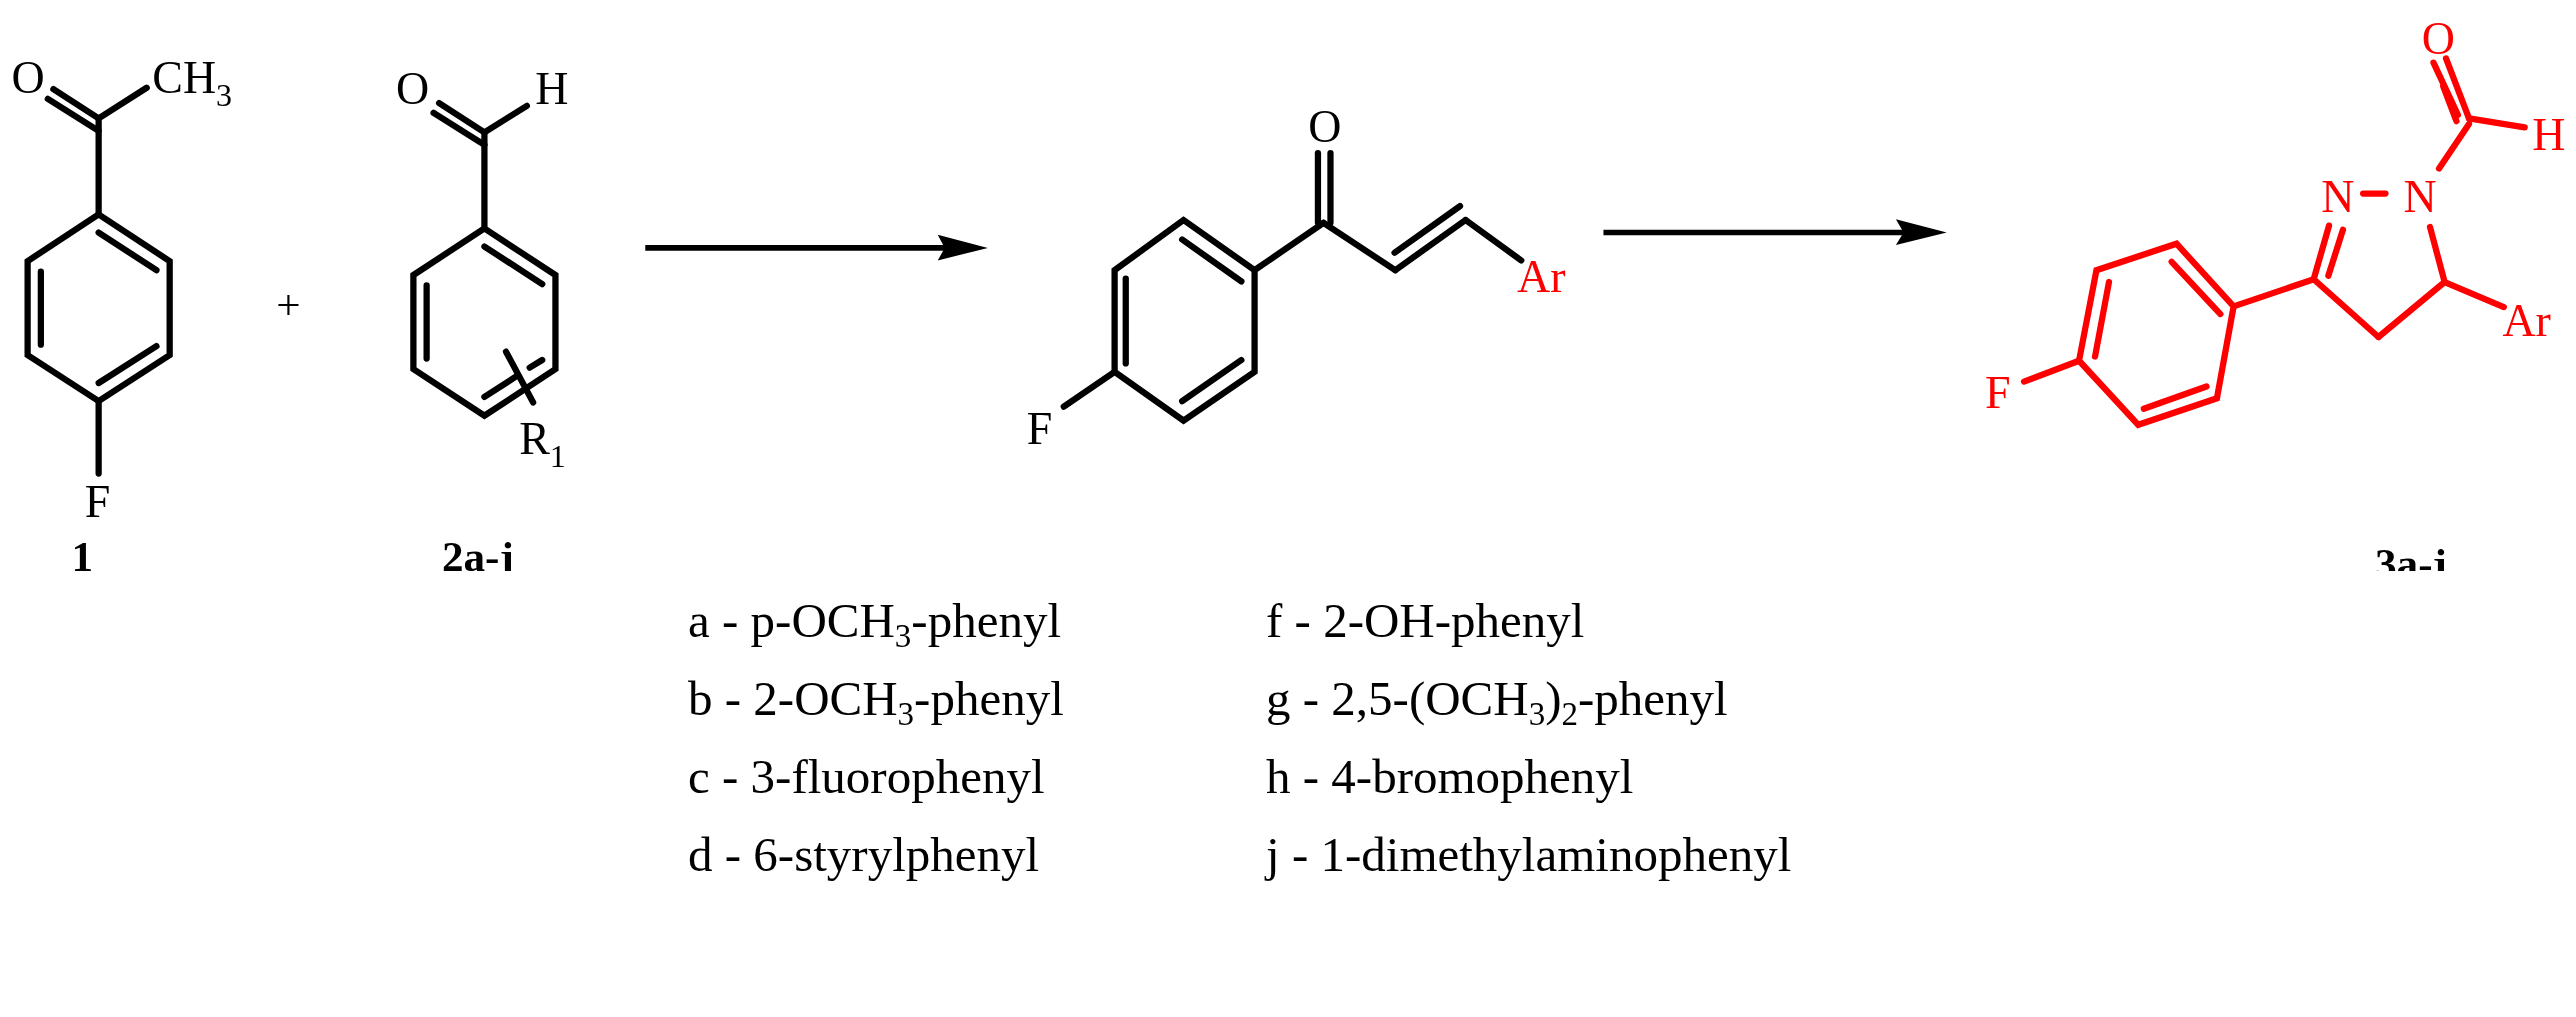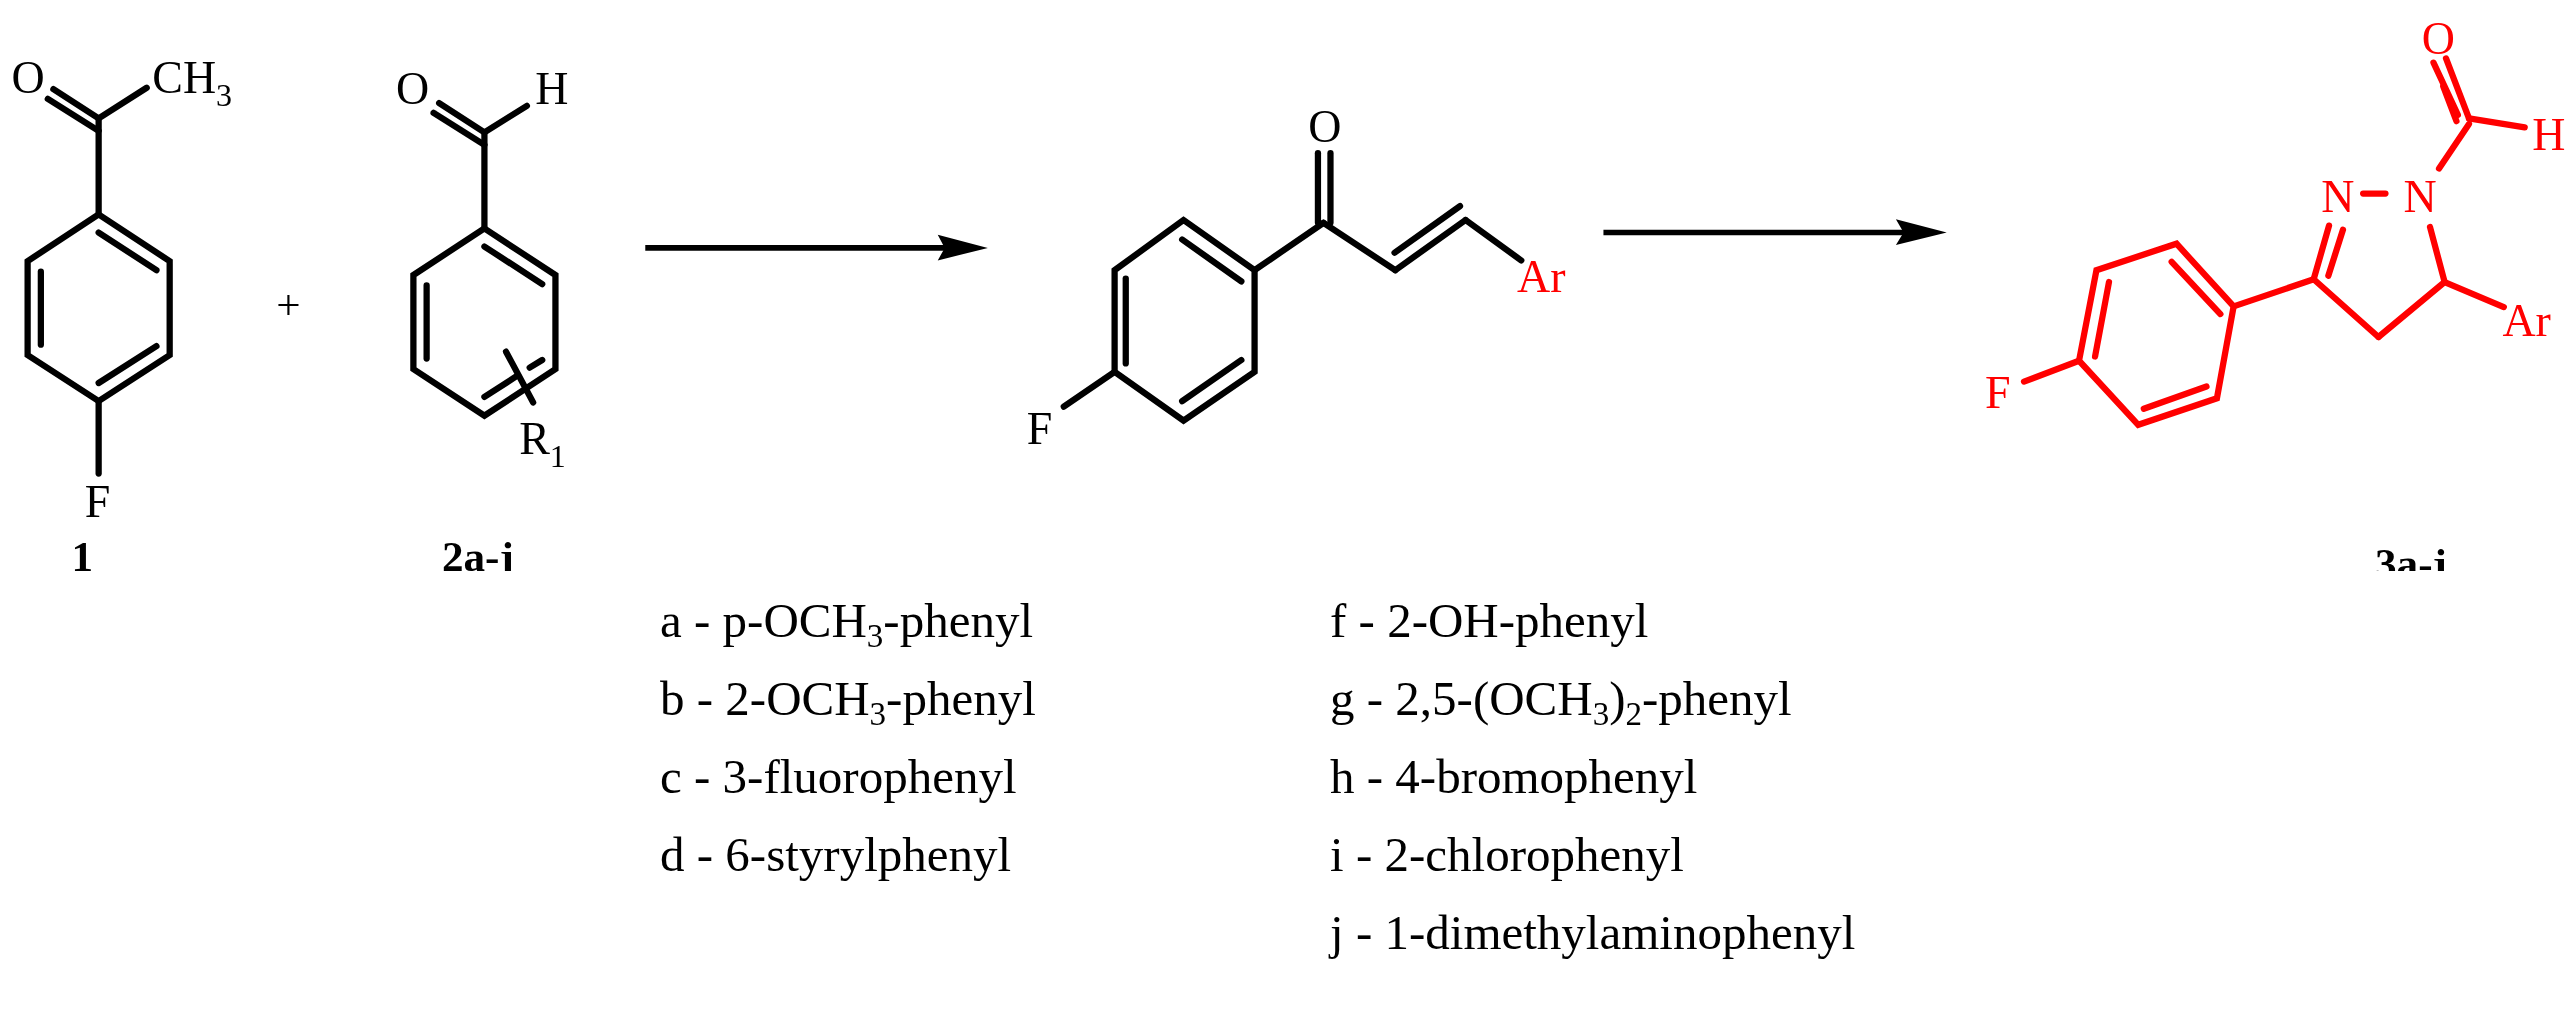--- a/index.html
+++ b/index.html
@@ -5,22 +5,22 @@
   html, body { margin: 0; padding: 0; background: #ffffff; }
   body { width: 2576px; height: 1017px; position: relative; overflow: hidden;
          font-family: "Liberation Serif", "DejaVu Serif", serif; }
   svg.scheme { position: absolute; left: 0; top: 0; }
   .atom { font-family: "Liberation Serif", serif; font-size: 66px; }
   .sub { font-size: 46px; }
   .lbl { font-family: "Liberation Serif", serif; font-size: 62px; font-weight: bold; }
   .legend { position: absolute; font-family: "Liberation Serif", serif; font-size: 49px; color: #000; line-height: 1; white-space: nowrap; }
   .legend .row { height: 78px; }
   .legend sub { font-size: 33px; vertical-align: -9.8px; line-height: 0; }
-  .col-left { left: 660px; top: 596px; }
-  .col-right { left: 1330px; top: 596px; }
+  .col-left { left: 688px; top: 596px; }
+  .col-right { left: 1266px; top: 596px; }
 </style>
 </head>
 <body>
 
 <svg class="scheme" width="2576" height="571" viewBox="0 0 3698 820" xmlns="http://www.w3.org/2000/svg">
 
   <g stroke="#000" stroke-width="9" stroke-linecap="round" fill="none">
 
     <line x1="141" y1="170" x2="76" y2="128"></line>
     <line x1="141" y1="188" x2="68" y2="142"></line>
@@ -142,16 +142,15 @@
   <div class="row"><span>a</span><span> - </span><span>p-OCH</span><sub>3</sub><span>-phenyl</span></div>
   <div class="row"><span>b</span><span> - </span><span>2-OCH</span><sub>3</sub><span>-phenyl</span></div>
   <div class="row"><span>c</span><span> - </span><span>3-fluorophenyl</span><sub></sub><span></span></div>
   <div class="row"><span>d</span><span> - </span><span>6-styrylphenyl</span><sub></sub><span></span></div>
 </div>
 
 <div class="legend col-right">
   <div class="row"><span>f</span><span> - </span><span>2-OH-phenyl</span><sub></sub><span></span><sub></sub><span></span></div>
   <div class="row"><span>g</span><span> - </span><span>2,5-(OCH</span><sub>3</sub><span>)</span><sub>2</sub><span>-phenyl</span></div>
   <div class="row"><span>h</span><span> - </span><span>4-bromophenyl</span><sub></sub><span></span><sub></sub><span></span></div>
-  <div class="row"><span>i</span><span> - </span><span>2-chlorophenyl</span><sub></sub><span></span><sub></sub><span></span></div>
   <div class="row"><span>j</span><span> - </span><span>1-dimethylaminophenyl</span><sub></sub><span></span><sub></sub><span></span></div>
 </div>
 
 
 </body></html>

